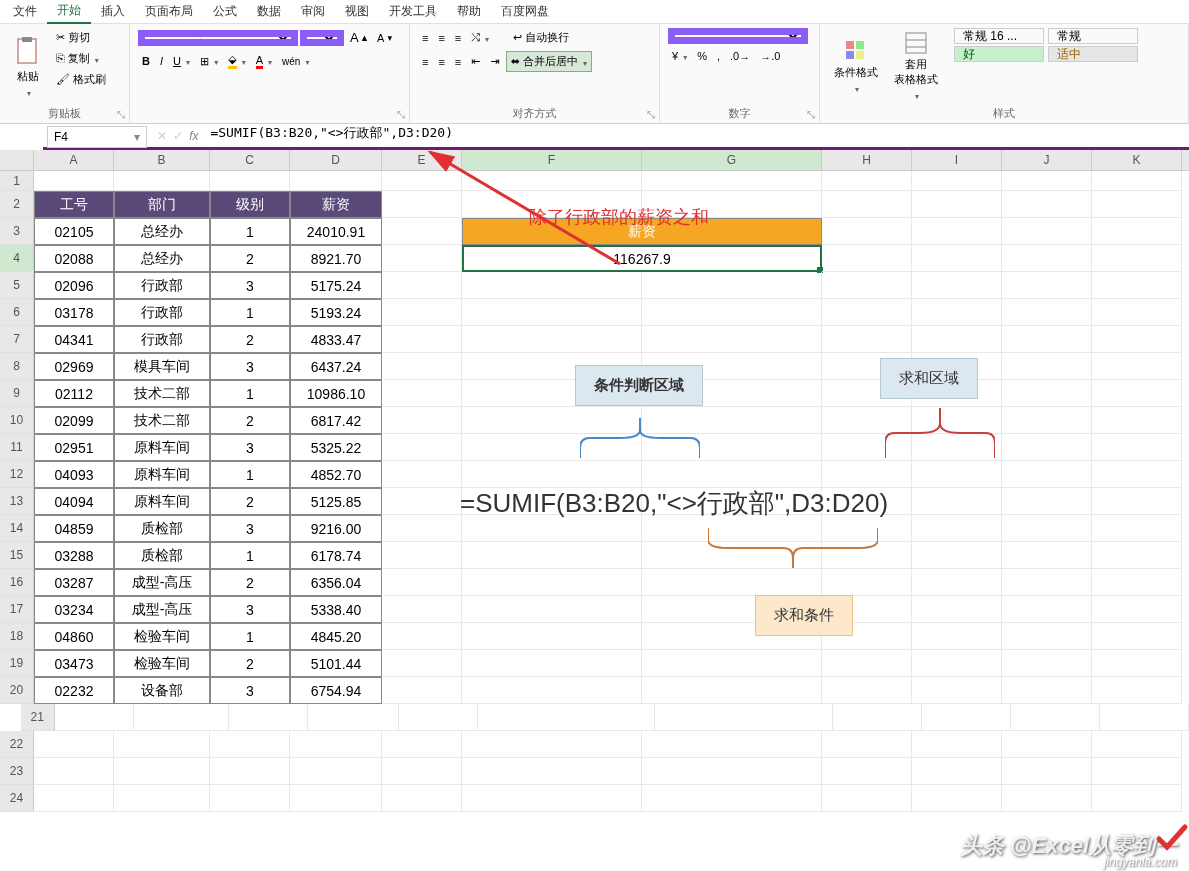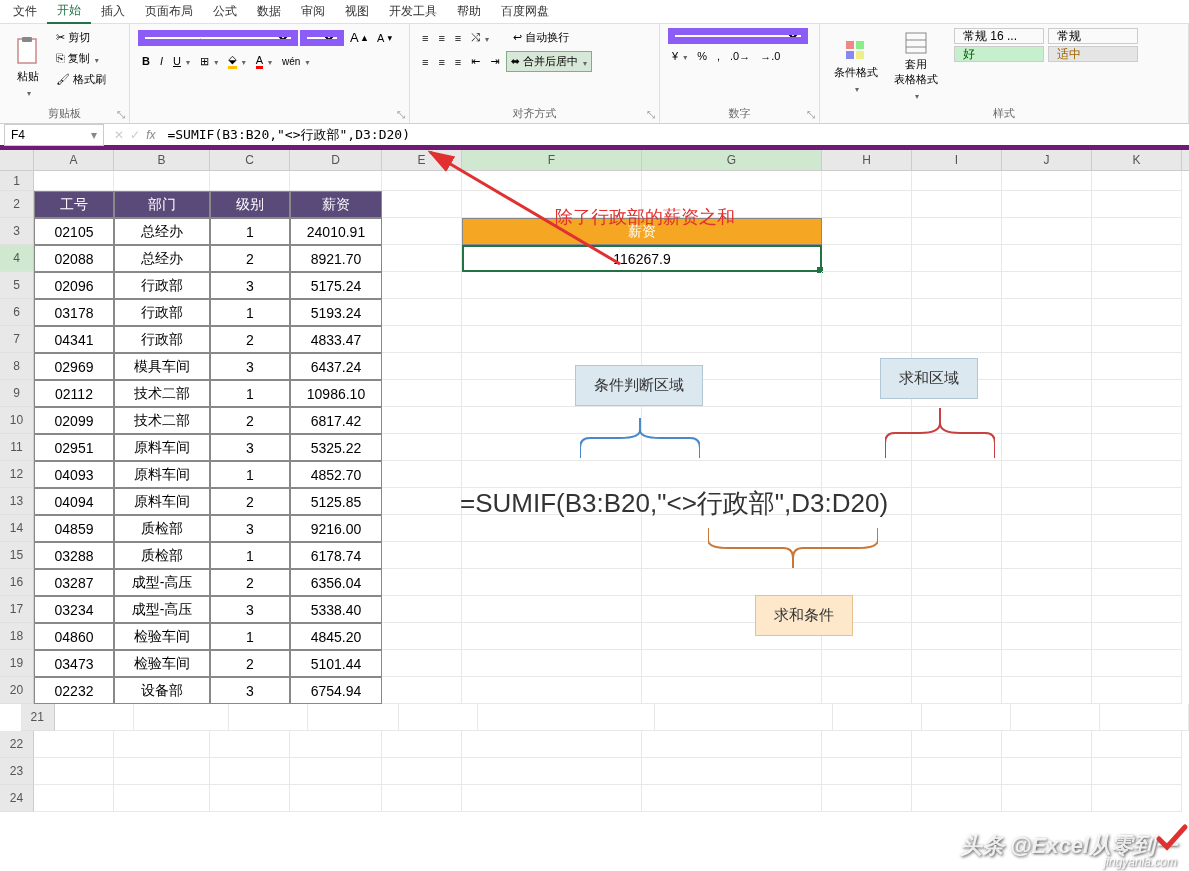--- a/index.html
+++ b/index.html
@@ -19,21 +19,21 @@
 
 .big-btn { display: flex; flex-direction: column; align-items: center; justify-content: center; padding: 2px 6px; cursor: pointer; font-size: 11px; gap: 2px; }
 .small-btn-col { display: flex; flex-direction: column; gap: 2px; justify-content: flex-start; }
 .small-btn-row { display: flex; gap: 2px; align-items: center; }
 .small-btn { padding: 2px 4px; cursor: pointer; font-size: 11px; display: flex; align-items: center; gap: 3px; }
 
 .font-select { border: 7px solid #8b5cf6; height: 16px; font-size: 11px; padding: 0 4px; background: white; }
 .drop-arrow::after { content: "▾"; font-size: 8px; color: #666; margin-left: 2px; }
 
 
-.formula-row { display: flex; align-items: center; height: 26px; border-bottom: 5px solid #701a75; background: #fff; }
+.formula-row { display: flex; height: 26px; border-bottom: 3px solid #701a75; background: #fff; margin-left: 43px; }
 .name-box { width: 100px; border: 1px solid #ccc; height: 22px; margin: 2px 4px; padding: 0 6px; display: flex; align-items: center; justify-content: space-between; font-size: 12px; background: white; }
 .fx-icons { display: flex; gap: 6px; padding: 0 6px; color: #888; align-items: center; }
 .formula-input { flex: 1; padding: 0 6px; font-size: 13px; font-family: Consolas, monospace; }
 
 
 .grid-area { position: relative; }
 .col-headers { display: flex; background: #e8e8e8; border-bottom: 1px solid #ccc; }
 .corner { width: 34px; height: 20px; border-right: 1px solid #ccc; background: #e8e8e8; }
 .col-h { height: 20px; border-right: 1px solid #ccc; text-align: center; font-size: 12px; color: #555; display: flex; align-items: center; justify-content: center; }
 .row-h { width: 34px; border-right: 1px solid #ccc; border-bottom: 1px solid #e0e0e0; background: #e8e8e8; text-align: center; font-size: 12px; color: #555; display: flex; align-items: center; justify-content: center; }
@@ -601,23 +601,23 @@
 
   <svg class="overlay arrow-red" style="left:420px; top:-6px;" width="220" height="150">
     <defs>
         <marker id="ah" markerWidth="10" markerHeight="10" refX="8" refY="3" orient="auto">
           <path d="M0,0 L0,6 L9,3 z" fill="#e03030"></path>
         </marker>
       </defs>
     <line x1="200" y1="120" x2="10" y2="8" stroke="#e03030" stroke-width="3" marker-end="url(#ah)"></line>
   </svg>
 
-  <div class="overlay anno-text" style="left:555px; top:55px;">除了行政部的薪资之和</div>
-
-  <div class="overlay anno-box" style="left:575px; top:215px;">条件判断区域</div>
+  <div class="overlay anno-text" style="left:529px; top:55px;">除了行政部的薪资之和</div>
+
+  <div class="overlay anno-box" style="left:575px; top:215px;font-weight:bold;">条件判断区域</div>
   <div class="overlay anno-box" style="left:880px; top:208px;">求和区域</div>
 
   <svg class="overlay curly" style="left:580px; top:268px" width="120" height="50">
       <path d="M60 0 L60 12 Q60 20 40 20 L10 20 Q0 20 0 30 L0 40 M60 12 Q60 20 80 20 L110 20 Q120 20 120 30 L120 40" stroke="#4a88c8" stroke-width="2" fill="none"></path>
     </svg>
   <svg class="overlay curly" style="left:885px; top:258px" width="110" height="60">
       <path d="M55 0 L55 15 Q55 25 35 25 L10 25 Q0 25 0 35 L0 50 M55 15 Q55 25 75 25 L100 25 Q110 25 110 35 L110 50" stroke="#c84040" stroke-width="2" fill="none"></path>
     </svg>
 
   <div class="overlay formula-big" style="left:460px; top:336px;">=SUMIF(B3:B20,"&lt;&gt;行政部",D3:D20)</div>

